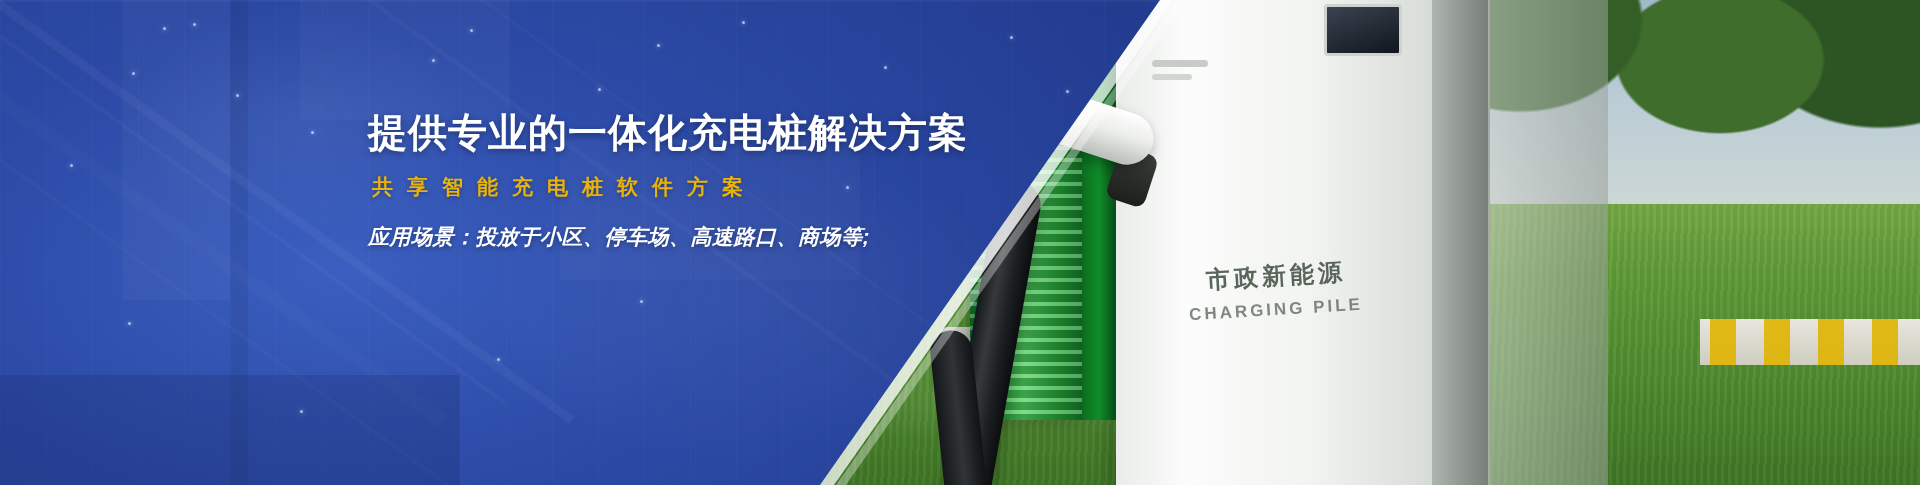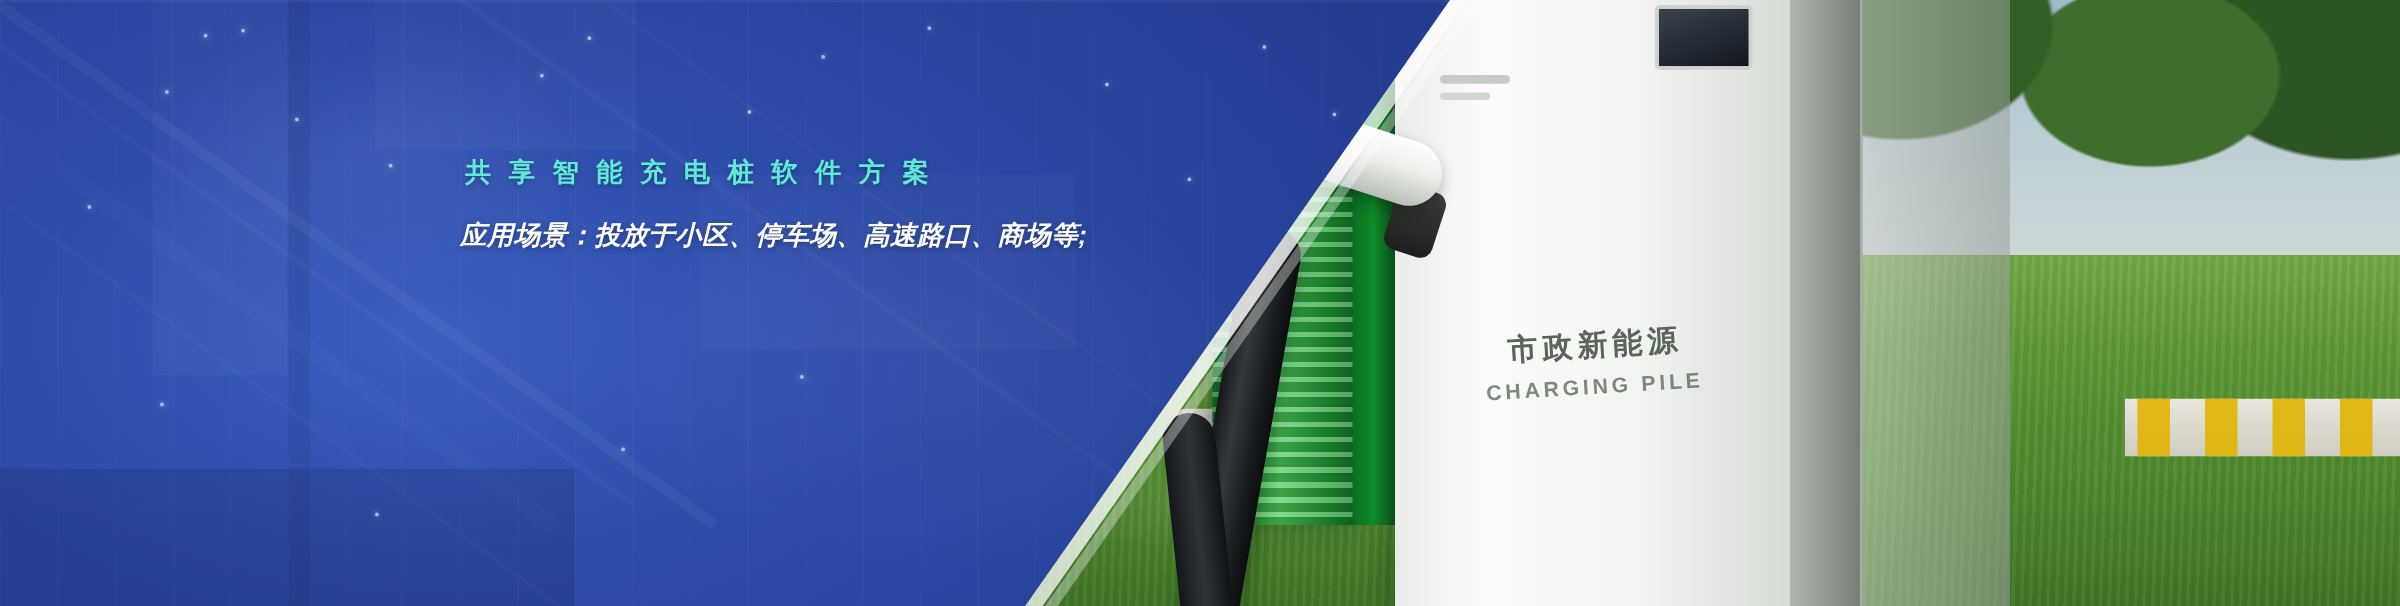--- a/index.html
+++ b/index.html
@@ -155,21 +155,21 @@
     clip-path:polygon(1176px 0, 1186px 0, 846px 485px, 836px 485px);
   }
 
   
   .copy{position:absolute;left:368px;top:108px;width:620px;z-index:20;}
   .headline{
     color:#ffffff;font-size:39px;font-weight:700;line-height:1.26;letter-spacing:1px;
     text-shadow:0 2px 6px rgba(0,0,0,.35);white-space:nowrap;margin:0;
   }
   .subline{
-    color:#5eead4;font-size:21px;font-weight:600;letter-spacing:14px;
+    color:#eab308;font-size:21px;font-weight:600;letter-spacing:14px;
     margin:16px 0 0 4px;white-space:nowrap;text-shadow:0 1px 4px rgba(0,0,0,.3);
   }
   .scenario{
     color:#ffffff;font-size:21px;font-weight:700;letter-spacing:.5px;
     margin:22px 0 0 0;white-space:nowrap;text-shadow:0 2px 5px rgba(0,0,0,.35);font-style:italic;
   }
 </style>
 </head>
 <body>
 
@@ -260,17 +260,18 @@
     <div class="dot" style="left:640px;top:300px"></div>
     <div class="dot" style="left:497px;top:358px"></div>
     <div class="dot" style="left:300px;top:410px"></div>
     <div class="dot" style="left:128px;top:322px"></div>
   </div>
 
   <div class="divider"></div>
   <div class="divider2"></div>
 
   <div class="copy">
+    <h1 class="headline">提供专业的一体化充电桩解决方案</h1>
     <div class="subline">共享智能充电桩软件方案</div>
     <div class="scenario">应用场景：投放于小区、停车场、高速路口、商场等;</div>
   </div>
 
 </div>
 
 </body></html>

